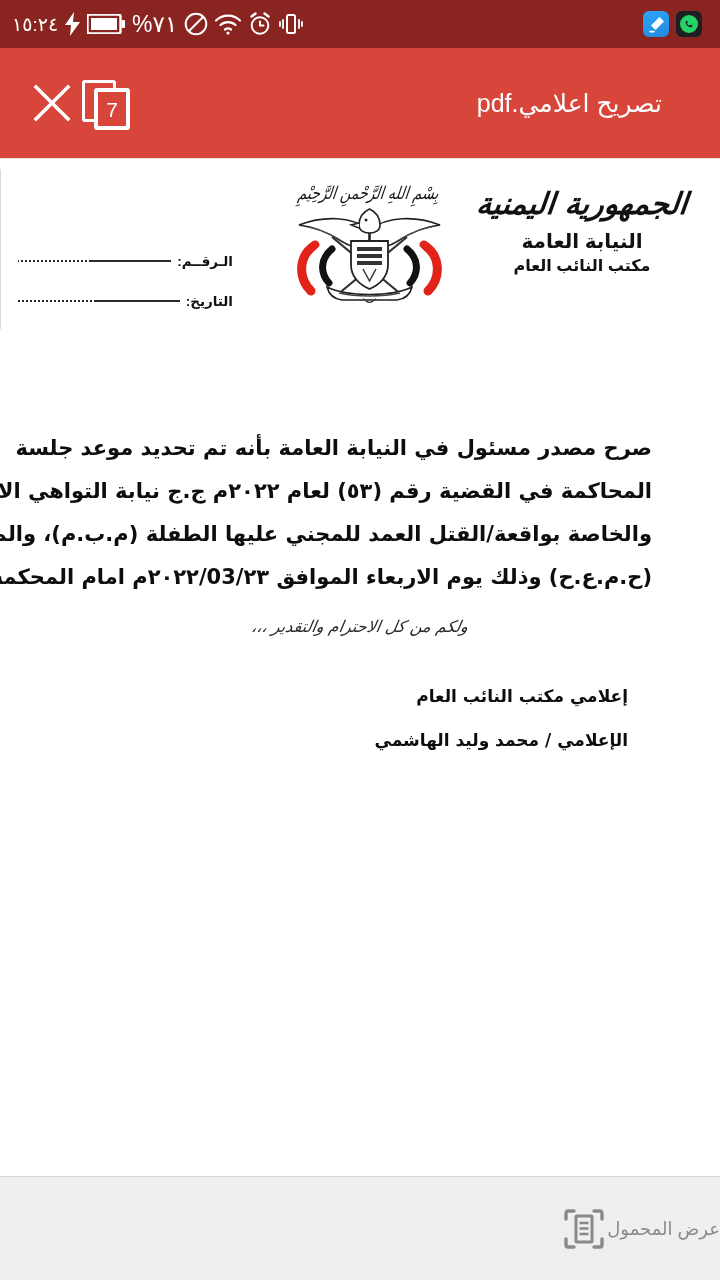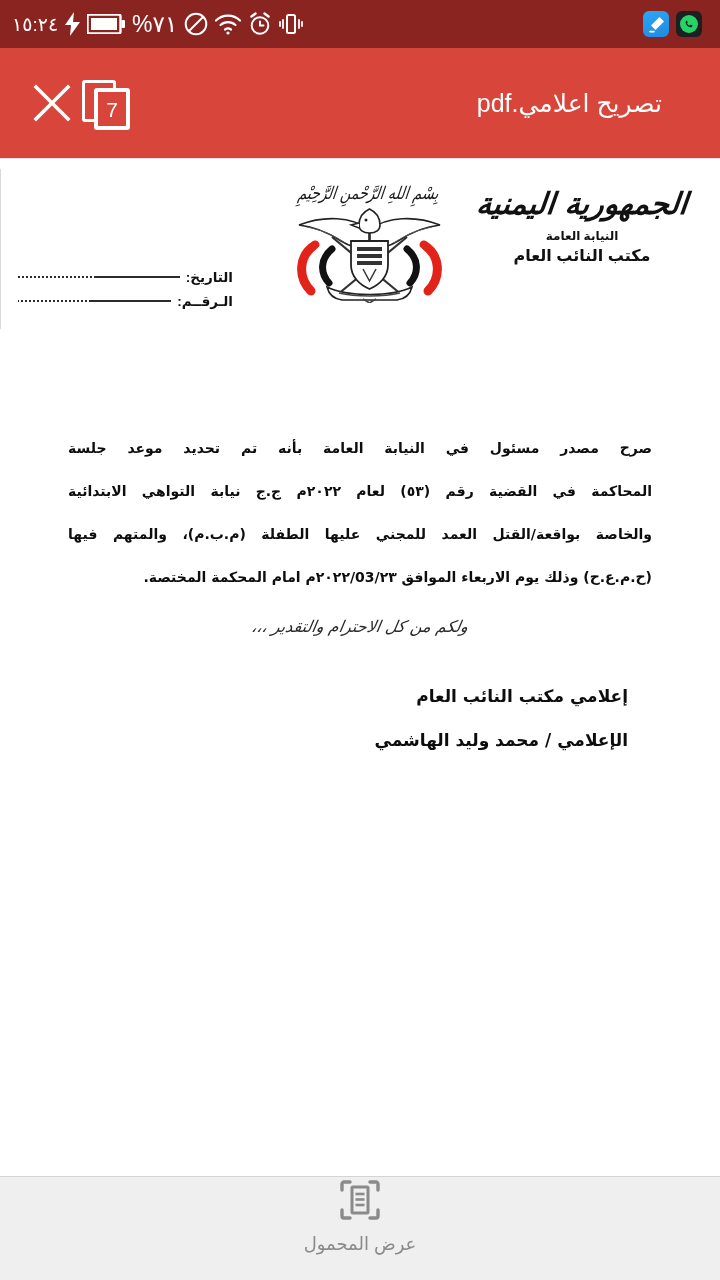--- a/index.html
+++ b/index.html
@@ -91,21 +91,21 @@
     display:block;
     font-family:"DejaVu Sans",sans-serif;
     font-size:30px; font-weight:700; color:#111;
     font-style:italic;
     letter-spacing:-1px;
     transform:skewX(-6deg);
     line-height:1.15;
   }
   .lh-sub1{
     display:block; margin-top:7px;
-    font-size:12px; font-weight:700; color:#111;
+    font-size:20px; font-weight:700; color:#111;
     letter-spacing:3px;
   }
   .lh-sub2{
     display:block; margin-top:3px;
     font-size:16px; font-weight:700; color:#111;
     letter-spacing:0px;
   }
 
   .lh-emblem{
     position:absolute; right:258px; top:6px;
@@ -137,21 +137,21 @@
   }
 
   
   .body{
     position:absolute; top:268px; left:0; right:0;
     direction:rtl;
     padding:0 68px;
   }
   .para-line{
     font-family:"DejaVu Sans",sans-serif;
-    font-size:14px;
+    font-size:21px;
     font-weight:700;
     color:#0d0d0d;
     text-align:justify;
     text-align-last:justify;
     line-height:43px;
     letter-spacing:.2px;
     white-space:nowrap;
   }
   .para-line.last{ text-align-last:right; }
 
@@ -181,23 +181,23 @@
   
   .bottombar{
     flex:0 0 104px; height:104px;
     background:#efefef;
     border-top:1px solid #d4d4d4;
     display:flex; align-items:stretch;
     direction:ltr;
   }
   .bb-item{
     flex:1 1 50%;
-    display:flex; flex-direction:column;
-    align-items:center; justify-content:flex-start;
-    gap:10px; cursor:pointer;
+    display:flex; flex-direction:row;
+    align-items:center; justify-content:flex-end;
+    cursor:pointer;
   }
   .bb-label{
     font-size:18px; color:#8a8a8a;
     direction:rtl;
   }
   .bb-icon{ width:46px; height:46px; display:flex; align-items:center; justify-content:center; }
 
   .grid4{ width:38px; height:38px; display:grid; grid-template-columns:1fr 1fr; grid-template-rows:1fr 1fr; gap:5px; }
   .grid4 i{ background:#8a8a8a; border-radius:3px; display:block; }
   .grid4 i.hollow{ background:transparent; border:4px solid #8a8a8a; border-radius:4px; }
@@ -338,26 +338,26 @@
             <rect x="80" y="58" width="25" height="4" fill="#333"></rect>
             <path d="M86 66 L92.5 78 L99 66" fill="none" stroke="#333" stroke-width="1.5"></path>
 
             <path d="M50 84 C70 94 115 94 135 84 C133 92 128 96 120 97 L65 97 C57 96 52 92 50 84 Z" fill="#fff" stroke="#222" stroke-width="1.6"></path>
             <path d="M62 90 C78 94 107 94 123 90" fill="none" stroke="#444" stroke-width="1.3"></path>
             <path d="M86 96 L92.5 100 L99 96" fill="none" stroke="#444" stroke-width="1.6"></path>
           </svg>
         </div>
 
         <div class="lh-left">
+          <div class="fieldrow">
+            <span class="lbl">الـرقــم:</span>
+            <span class="lead"></span>
+          </div>
           <div class="fieldrow" style="margin-top:16px;">
             <span class="lbl">التاريخ:</span>
-            <span class="lead"></span>
-          </div>
-          <div class="fieldrow">
-            <span class="lbl">الـرقــم:</span>
             <span class="lead"></span>
           </div>
         </div>
       </div>
 
       <div class="body">
         <p class="para-line">صرح مصدر مسئول في النيابة العامة بأنه تم تحديد موعد جلسة</p>
         <p class="para-line">المحاكمة في القضية رقم (٥٣) لعام ٢٠٢٢م ج.ج نيابة التواهي الابتدائية</p>
         <p class="para-line">والخاصة بواقعة/القتل العمد للمجني عليها الطفلة (م.ب.م)، والمتهم فيها</p>
         <p class="para-line last">(ح.م.ع.ح) وذلك يوم الاربعاء الموافق ٢٠٢٢/03/٢٣م امام المحكمة المختصة.</p>

